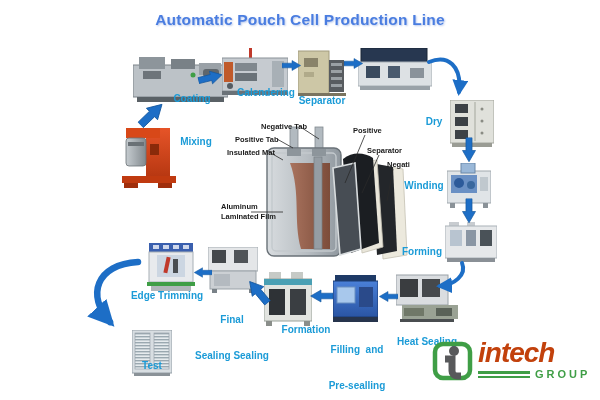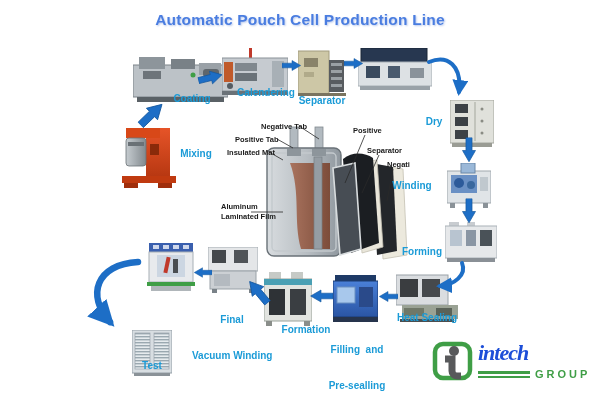--- a/index.html
+++ b/index.html
@@ -8,22 +8,22 @@
   .title{position:absolute;left:0;right:0;top:11px;text-align:center;
          font-size:15.5px;font-weight:bold;color:#4a7de0;letter-spacing:0.2px;
          text-shadow:1px 1px 2px #b9c9ec;}
   .slabel{position:absolute;color:#1b9bd7;font-weight:bold;font-size:10px;
           text-align:center;line-height:12px;white-space:pre;}
   .msvg{position:absolute;display:block;}
   .arrow{position:absolute;display:block;}
   
   .logo{position:absolute;left:432px;top:338px;width:162px;height:54px;display:flex;align-items:flex-start;}
   .logo-text{margin-left:4px;line-height:1;}
-  .logo-name{font-family:Liberation Serif, serif;font-style:italic;font-weight:bold;
-             font-size:22px;color:#1d4ed8;letter-spacing:-1px;line-height:30px;}
+  .logo-name{font-family:Liberation Sans, sans-serif;font-style:italic;font-weight:bold;
+             font-size:28px;color:#c2410c;letter-spacing:-1px;line-height:30px;}
   .logo-sub{display:flex;align-items:center;margin-top:1px;}
   .logo-rules{display:inline-block;width:52px;margin-right:5px;}
   .logo-rules div{height:2.5px;background:#3f9e46;margin:2px 0;}
   .logo-group{color:#3f9e46;font-weight:bold;font-size:11px;letter-spacing:3px;}
 </style>
 </head>
 <body>
 
 <div id="canvas">
 
@@ -287,33 +287,34 @@
     <polygon points="0,5.5 15,5.5 15,1.5 28,9 15,16.5 15,12.5 0,12.5" fill="#1d6ec6" stroke="#15589e" stroke-width="0.8"></polygon>
     </svg>
   <svg class="arrow" style="left:86px;top:252px" width="64" height="84" viewBox="0 0 64 84">
     <path d="M52,10 C10,12 0,44 24,70" fill="none" stroke="#1d6ec6" stroke-width="6.5" stroke-linecap="round" marker-end="url(#ah)"></path>
     </svg>
 
   <div class="slabel" style="left:163px;top:93px;width:58px">Coating</div>
   <div class="slabel" style="left:234px;top:87px;width:64px">Calendering</div>
   <div class="slabel" style="left:296px;top:95px;width:52px">Separator</div>
   <div class="slabel" style="left:420px;top:116px;width:28px">Dry</div>
-  <div class="slabel" style="left:172px;top:148px;width:48px">Mixing</div>
-  <div class="slabel" style="left:388px;top:180px;width:48px">Winding</div>
+  <div class="slabel" style="left:172px;top:136px;width:48px">Mixing</div>
+  <div class="slabel" style="left:400px;top:180px;width:48px">Winding</div>
   <div class="slabel" style="left:398px;top:246px;width:48px">Forming</div>
-  <div class="slabel" style="left:392px;top:312px;width:70px">Heat Sealing</div>
+  <div class="slabel" style="left:392px;top:336px;width:70px">Heat Sealing</div>
   <div class="slabel" style="left:324px;top:320px;width:66px">
     <span style="display:block">Filling  and</span>
     <span style="display:block">Pre-sealling</span>
   </div>
   <div class="slabel" style="left:276px;top:324px;width:60px">Formation</div>
   <div class="slabel" style="left:192px;top:290px;width:80px">
     <span style="display:block">Final</span>
-    <span style="display:block">Vacuum Winding</span>
+    <span style="display:block">Sealing Sealing</span>
   </div>
+  <div class="slabel" style="left:124px;top:290px;width:86px">Edge Trimming</div>
   <div class="slabel" style="left:138px;top:360px;width:28px">Test</div>
 
   <div class="logo">
     <svg width="42" height="44" viewBox="0 0 42 44">
       <rect x="3" y="6" width="35" height="34" rx="8" fill="none" stroke="#3f9e46" stroke-width="4.5"></rect>
       <circle cx="22" cy="13" r="5" fill="#58595b"></circle>
       <path d="M13,21 h7 v12 a5,5 0 0 0 5,5 h4" fill="none" stroke="#58595b" stroke-width="7"></path>
     </svg>
     <div class="logo-text">
       <div class="logo-name">intech</div>

